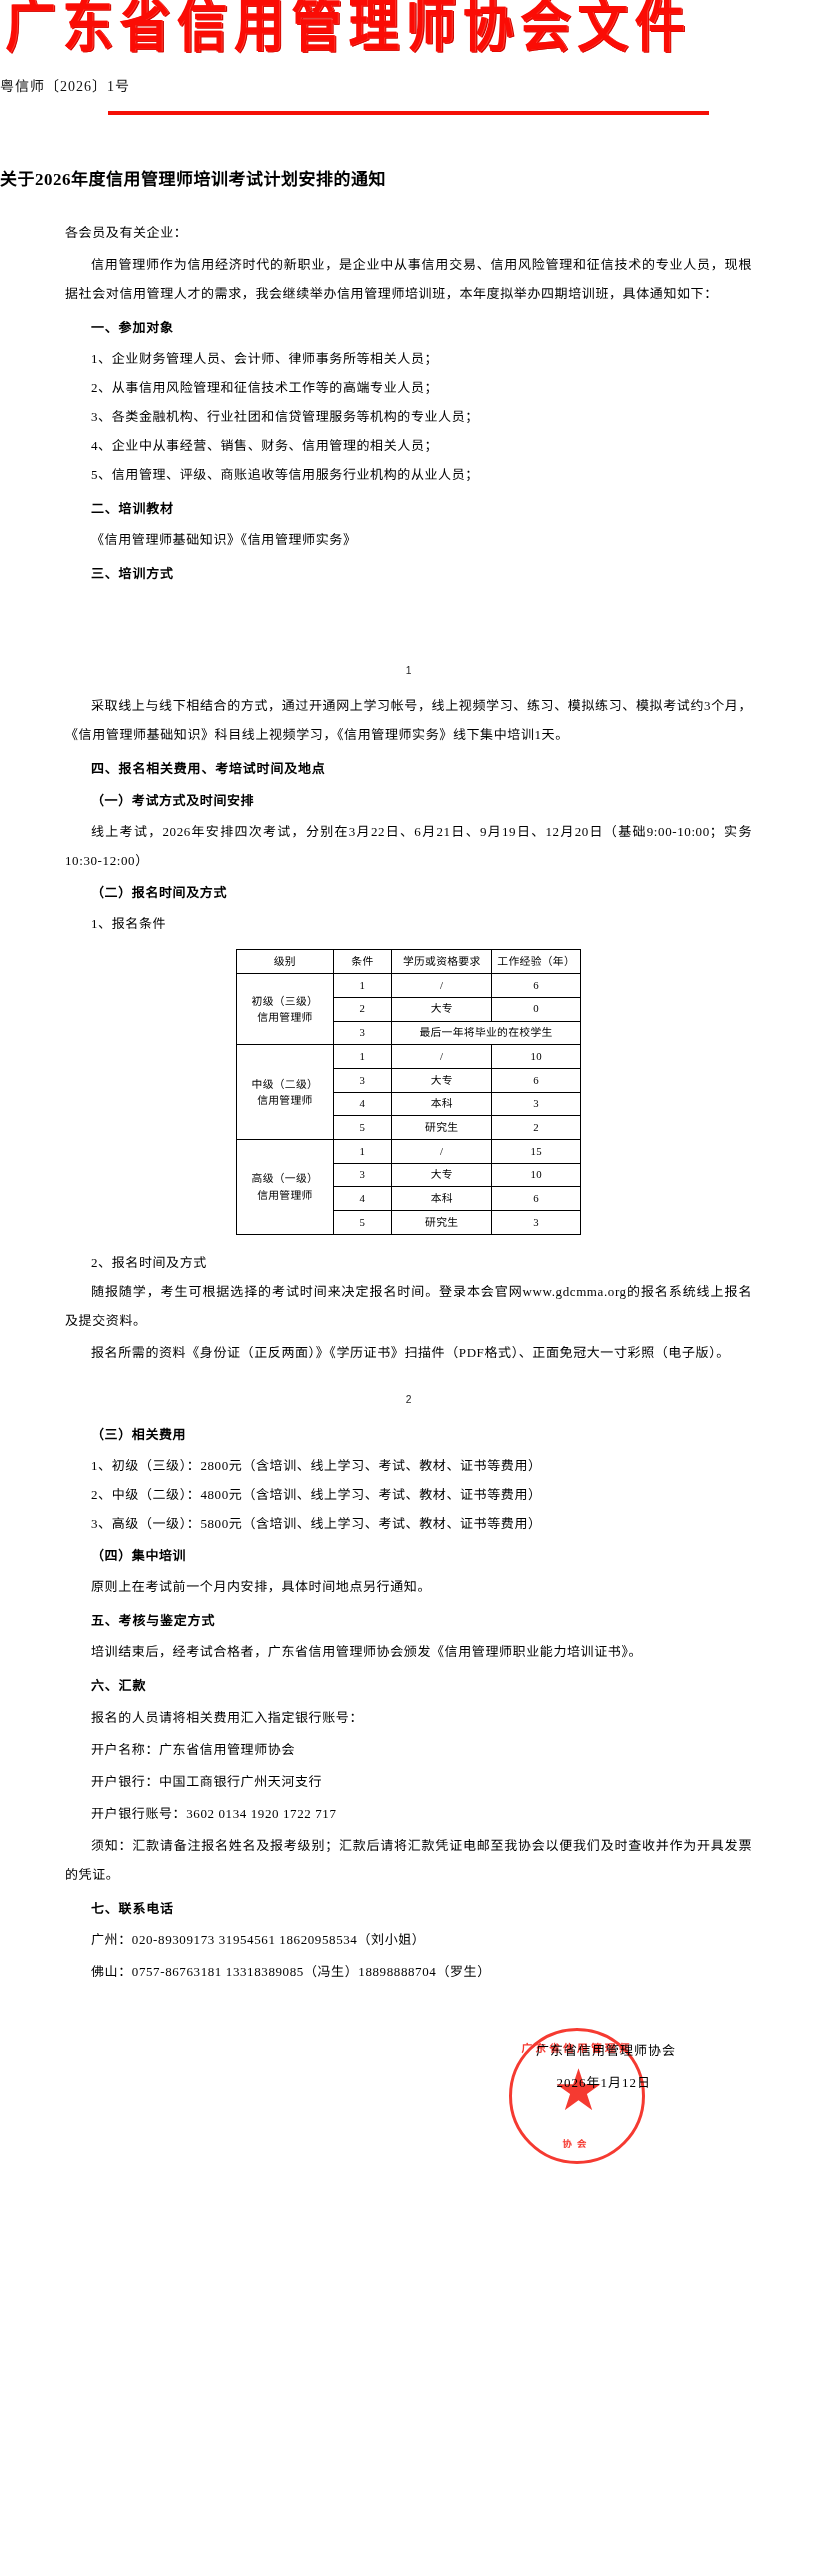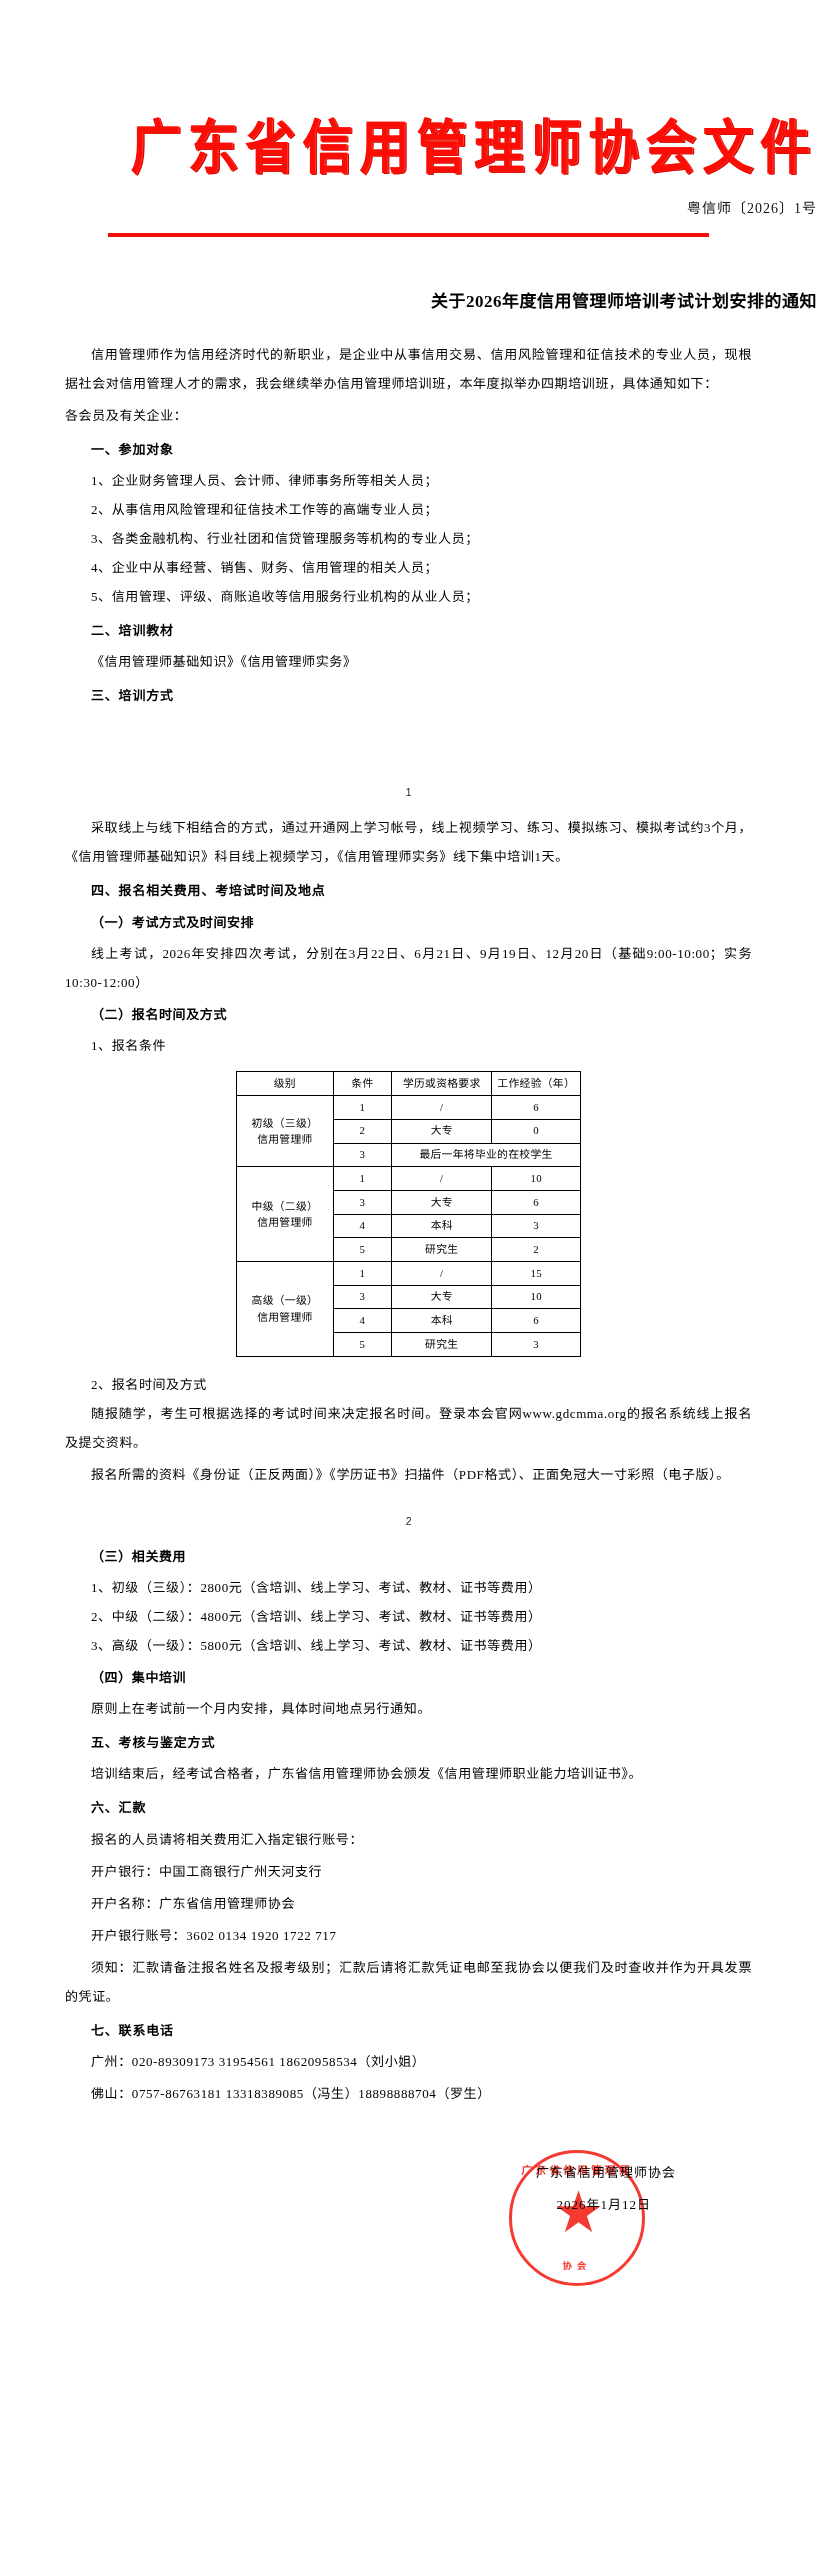--- a/index.html
+++ b/index.html
@@ -14,22 +14,21 @@
   .page {
     width: 817px;
     min-height: 3296px;
     position: relative;
     background: #ffffff;
     box-sizing: border-box;
     overflow: hidden;
   }
   
   .doc-header {
-    padding-top: 122px;
-    text-align: right;
+    text-align: left;
   }
   .org-banner {
     font-family: "DejaVu Serif", "Liberation Serif", serif;
     font-weight: bold;
     font-size: 50px;
     letter-spacing: 7.2px;
     color: #fb0c05;
     line-height: 1.05;
     white-space: nowrap;
     text-shadow:
@@ -198,22 +197,22 @@
 
   <div class="doc-header">
     <div class="org-banner">广东省信用管理师协会文件</div>
     <div class="doc-number">粤信师〔2026〕1号</div>
     <div class="red-rule"></div>
     <div class="doc-title">关于2026年度信用管理师培训考试计划安排的通知</div>
   </div>
 
   <div class="body-wrap">
 
+    <p class="p salutation">各会员及有关企业：</p>
     <p class="p indent">信用管理师作为信用经济时代的新职业，是企业中从事信用交易、信用风险管理和征信技术的专业人员，现根据社会对信用管理人才的需求，我会继续举办信用管理师培训班，本年度拟举办四期培训班，具体通知如下：</p>
-    <p class="p salutation">各会员及有关企业：</p>
 
     <div class="h-section">一、参加对象</div>
     <p class="li">1、企业财务管理人员、会计师、律师事务所等相关人员；</p>
     <p class="li">2、从事信用风险管理和征信技术工作等的高端专业人员；</p>
     <p class="li">3、各类金融机构、行业社团和信贷管理服务等机构的专业人员；</p>
     <p class="li">4、企业中从事经营、销售、财务、信用管理的相关人员；</p>
     <p class="li">5、信用管理、评级、商账追收等信用服务行业机构的从业人员；</p>
 
     <div class="h-section">二、培训教材</div>
     <p class="li">《信用管理师基础知识》《信用管理师实务》</p>
@@ -318,22 +317,22 @@
     <p class="li">3、高级（一级）：5800元（含培训、线上学习、考试、教材、证书等费用）</p>
 
     <div class="h-sub">（四）集中培训</div>
     <p class="p indent">原则上在考试前一个月内安排，具体时间地点另行通知。</p>
 
     <div class="h-section">五、考核与鉴定方式</div>
     <p class="p indent">培训结束后，经考试合格者，广东省信用管理师协会颁发《信用管理师职业能力培训证书》。</p>
 
     <div class="h-section">六、汇款</div>
     <p class="p indent">报名的人员请将相关费用汇入指定银行账号：</p>
+    <p class="p indent">开户名称：广东省信用管理师协会</p>
     <p class="p indent">开户银行：中国工商银行广州天河支行</p>
-    <p class="p indent">开户名称：广东省信用管理师协会</p>
     <p class="p indent">开户银行账号：3602 0134 1920 1722 717</p>
     <p class="p indent">须知：汇款请备注报名姓名及报考级别；汇款后请将汇款凭证电邮至我协会以便我们及时查收并作为开具发票的凭证。</p>
 
     <div class="h-section">七、联系电话</div>
     <p class="p indent">广州：020-89309173  31954561  18620958534（刘小姐）</p>
     <p class="p indent">佛山：0757-86763181   13318389085（冯生）18898888704（罗生）</p>
 
     <div class="sign-block">
       <div class="seal">
         <div class="seal-arc-text">广东省信用管理师</div>

